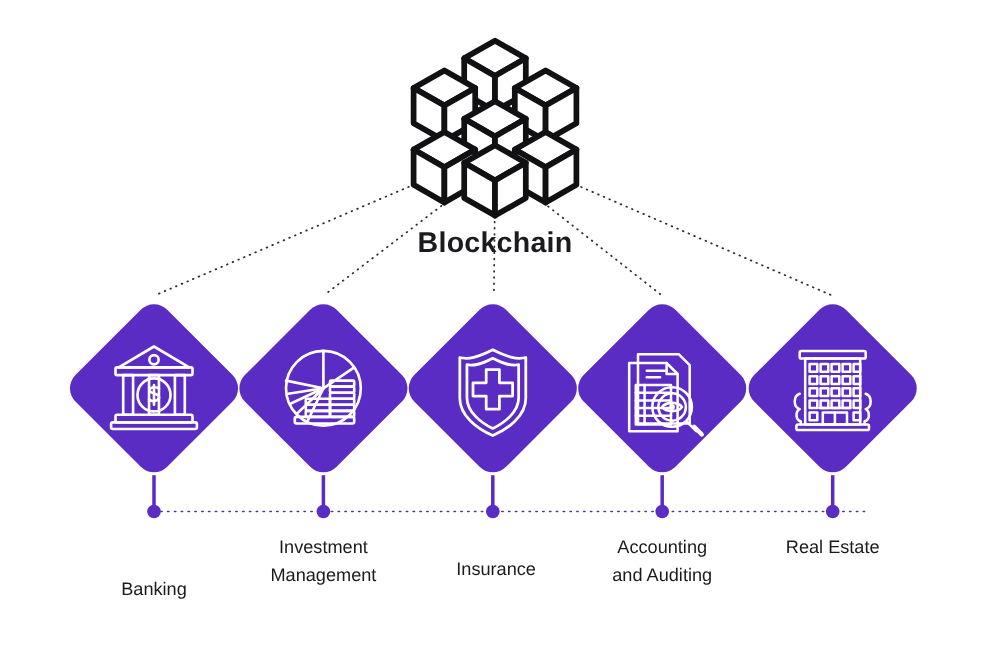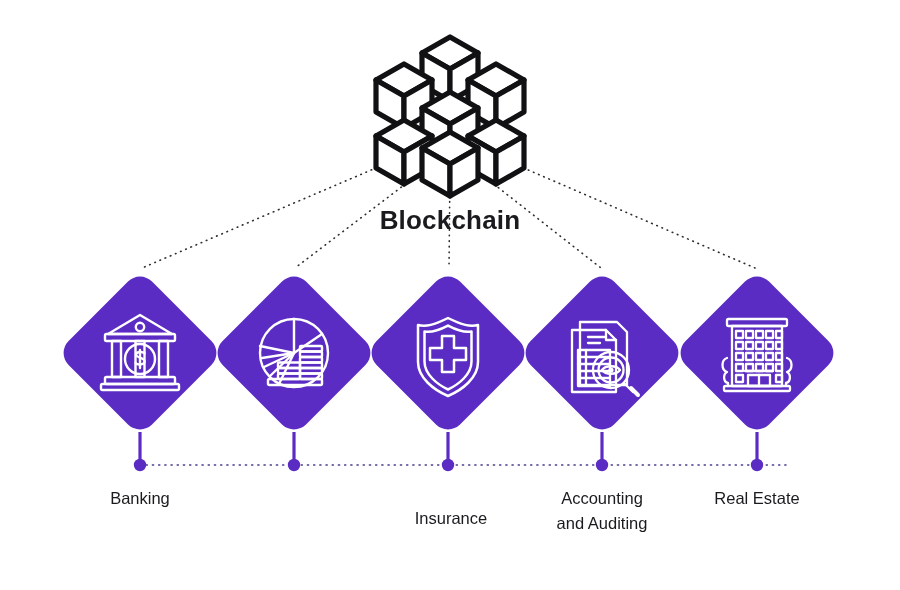--- a/index.html
+++ b/index.html
@@ -296,21 +296,23 @@
 
           <path d="M727 358 C721 360 721 370 727 372 C723 374 723 382 728 383 L728 386"></path>
           <path d="M787 358 C793 360 793 370 787 372 C791 374 791 382 786 383 L786 386"></path>
 
           <rect x="724" y="386" width="66" height="5" rx="1.5"></rect>
         </g>
       </g>
     </svg>
 
     <div class="labels">
-      <div class="node-label" style="left:140px;">Banking</div>
+      <div class="node-label" style="left:140px;margin-top:38px;">Banking</div>
+      <div class="node-label" style="left:294px;">Investment
+Management</div>
       <div class="node-label" style="left:451px;margin-top:20px;">Insurance</div>
       <div class="node-label" style="left:757px;">Real Estate</div>
       <div class="node-label" style="left:602px;">Accounting
 and Auditing</div>
     </div>
 
   </div>
 </div>
 
 </body></html>

